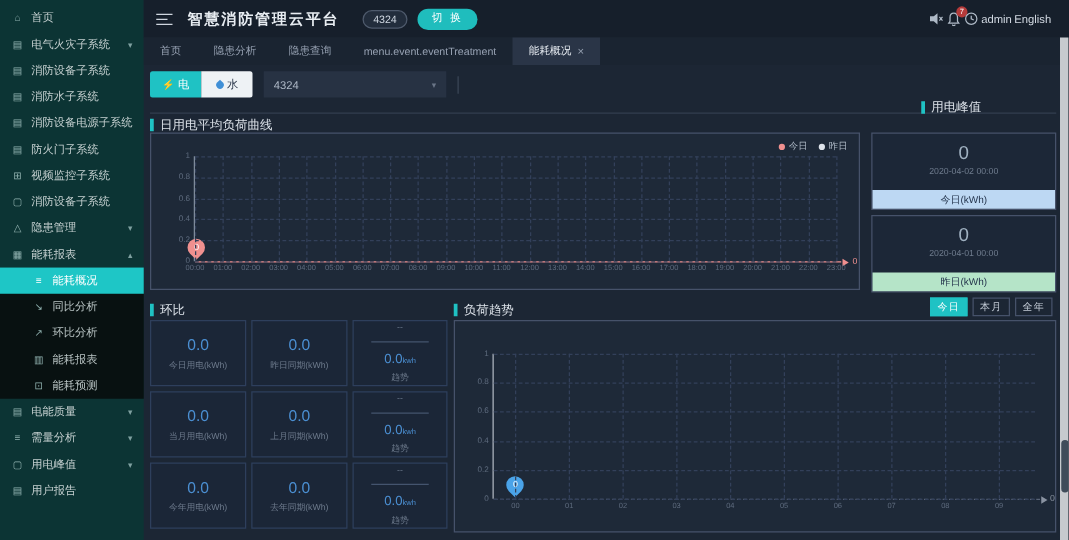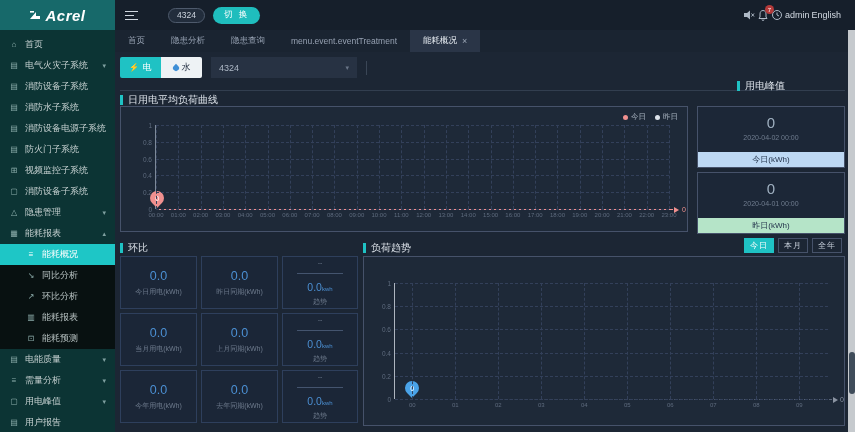--- a/index.html
+++ b/index.html
@@ -134,27 +134,20 @@
   #scrollbar { position:absolute; right:0; top:30px; width:7px; height:402px; background:#c6cace; }
   #scroll-thumb { position:absolute; left:0.5px; top:322px; width:6px; height:42px; background:#3f4c5a;
                   border-radius:3px; cursor:grab; }
 </style>
 </head>
 <body>
 
 <div id="app">
 
   <div id="sidebar">
-    <div id="logo">
-      <svg width="12" height="11" viewBox="0 0 12 11">
-        <path d="M1 9 L7 2 L7 6 L11 6 L11 9 Z" fill="#fff"></path>
-        <rect x="1" y="1" width="4" height="1.6" fill="#fff"></rect>
-      </svg>
-      <span>Acrel</span>
-    </div>
     <div id="nav">
         <div class="nav-item">
           <span class="nicon">⌂</span>
           <span>首页</span>
         </div>
         <div class="nav-item">
           <span class="nicon">▤</span>
           <span>电气火灾子系统</span>
           <span class="chev">▾</span>
         </div>
@@ -235,20 +228,21 @@
         </div>
       </div>
   </div>
 
   <div id="header">
     <div id="burger">
         <i></i>
         <i></i>
         <i></i>
       </div>
+    <div id="hd-title">智慧消防管理云平台</div>
     <div id="hd-badge">4324</div>
     <div id="hd-switch">切 换</div>
     <div id="hd-right">
       <div class="hicon">
         <svg viewBox="0 0 12 12">
             <path d="M1 4 L4 4 L7 1.5 L7 10.5 L4 8 L1 8 Z" fill="#aeb9c6"></path>
             <path d="M8.5 4.5 L11 7.5 M11 4.5 L8.5 7.5" stroke="#aeb9c6" stroke-width="1"></path>
           </svg>
       </div>
       <div class="hicon">

